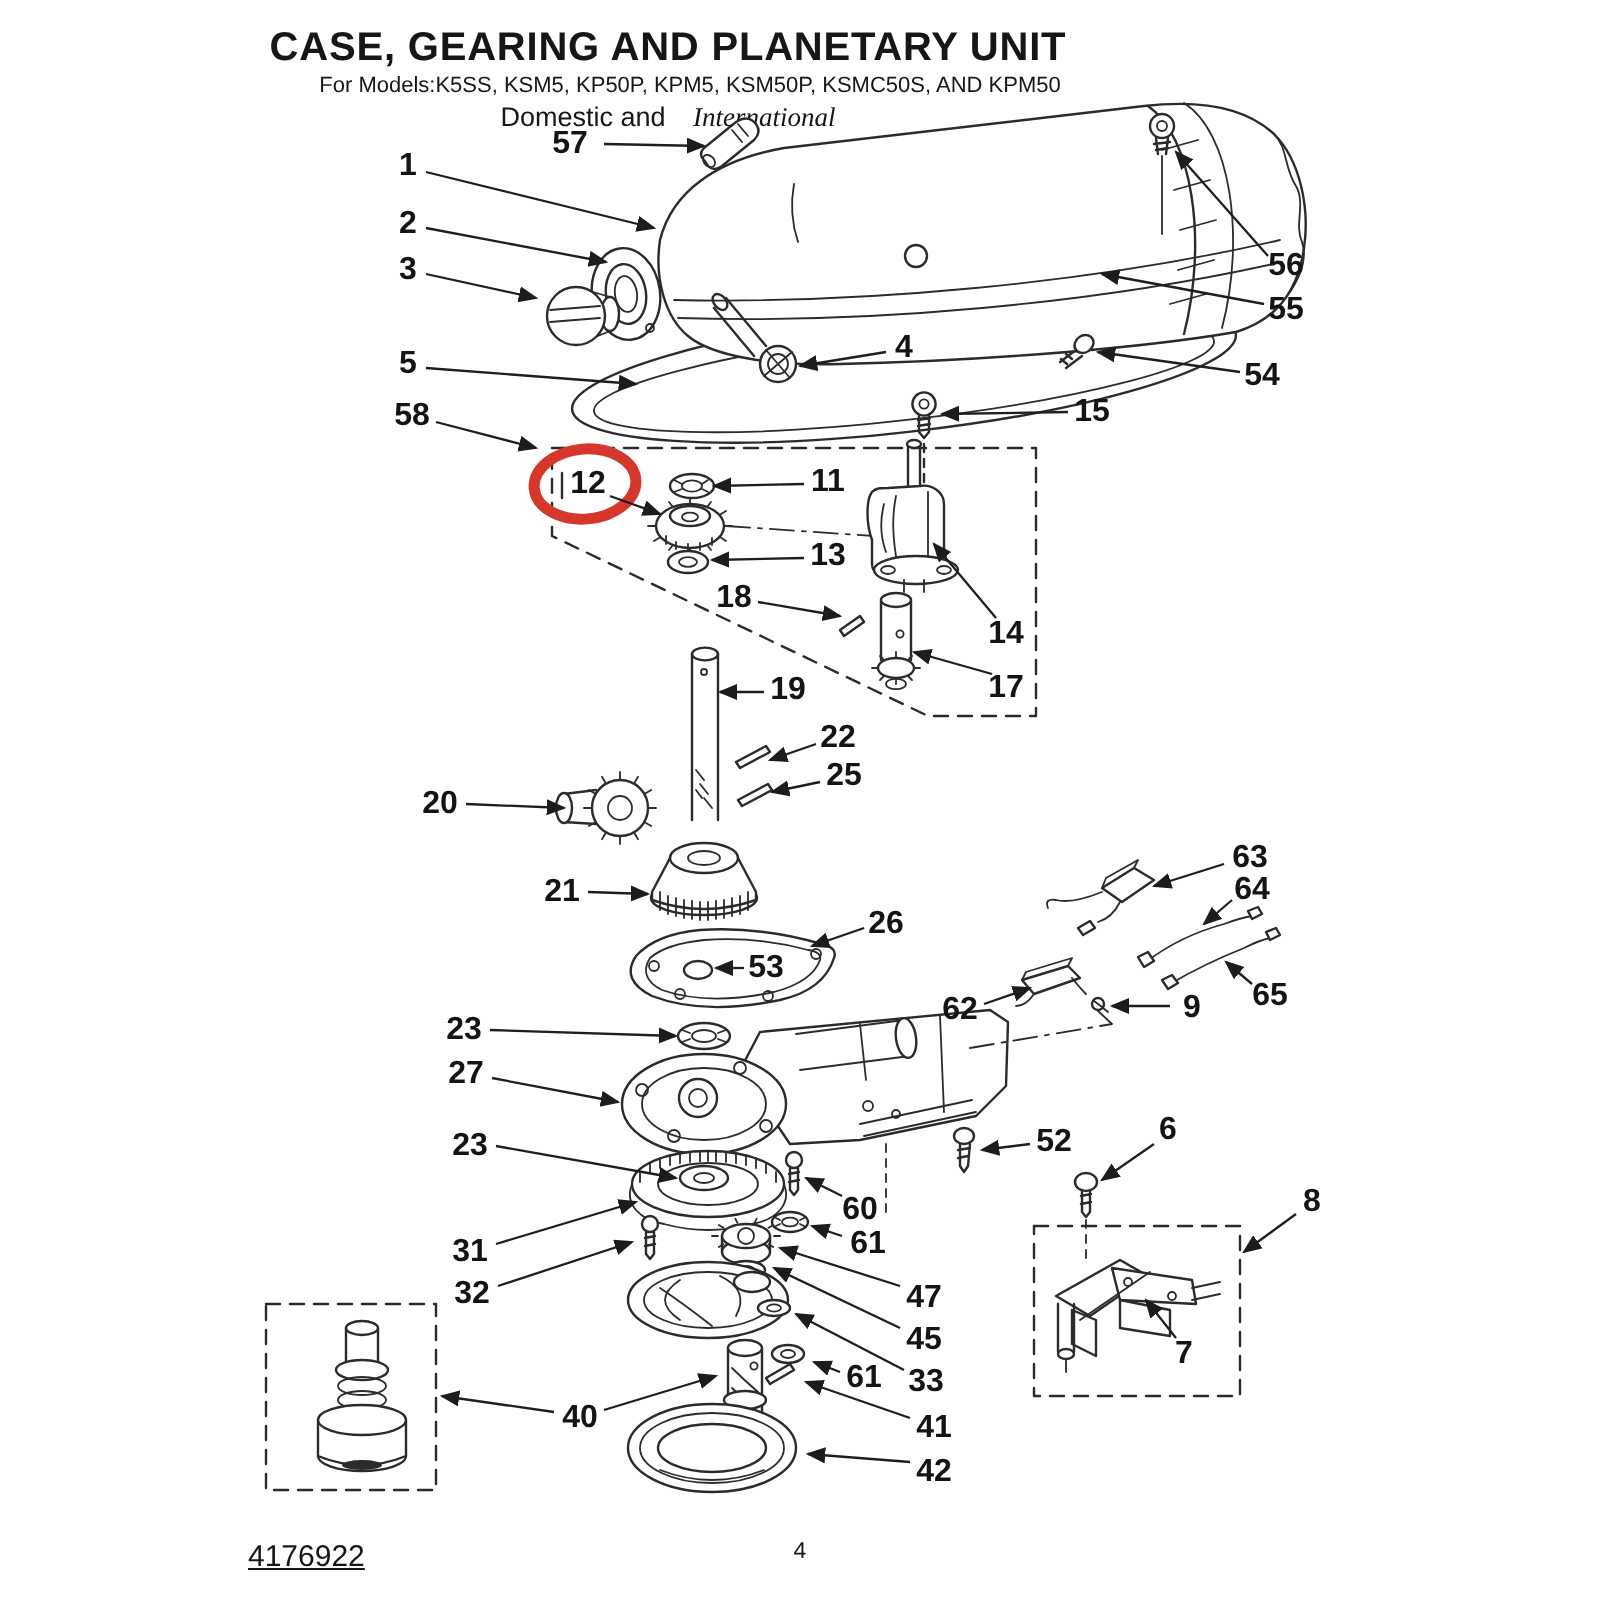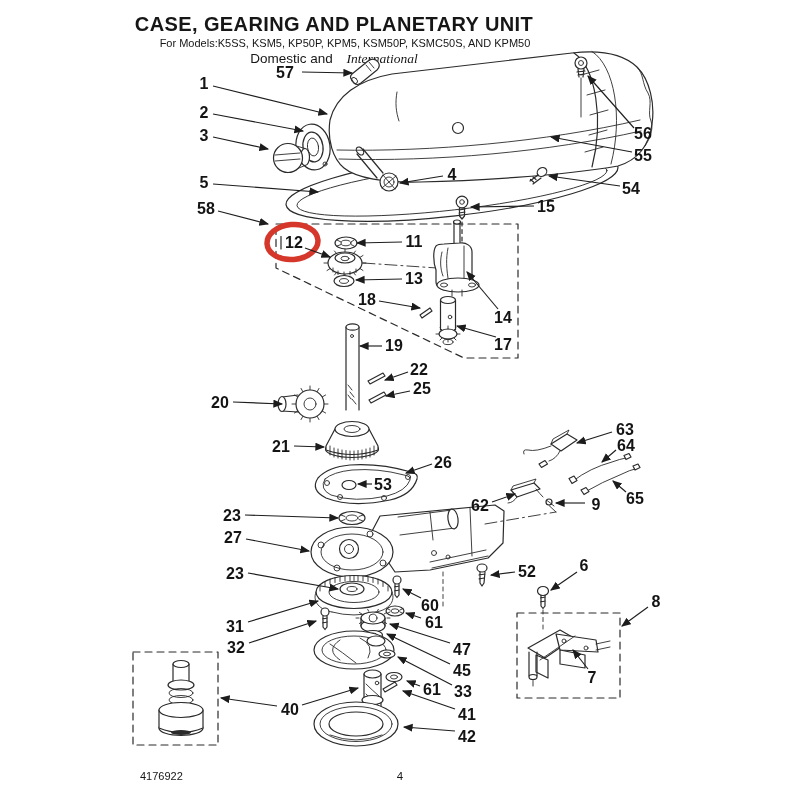--- a/index.html
+++ b/index.html
@@ -4,21 +4,21 @@
 <style>
   html,body{margin:0;padding:0;background:#ffffff;}
   #page{position:relative;width:800px;height:800px;background:#ffffff;overflow:hidden;
         font-family:"Liberation Sans",sans-serif;color:#161616;}
   #hdr{position:absolute;top:13px;left:0;width:668px;text-align:center;line-height:1.15;}
   #title{font-size:20px;font-weight:bold;letter-spacing:.4px;}
   #models{font-size:11px;font-weight:normal;margin-top:1px;padding-left:22px;}
   #market{font-size:13.5px;margin-top:1px;}
   #market .dom{font-family:"Liberation Sans",sans-serif;}
   #market .intl{font-family:"Liberation Serif",serif;font-style:italic;margin-left:10px;text-align:center;}
-  #ftr-doc{position:absolute;left:140px;top:770px;font-size:11px;}
+  #ftr-doc{position:absolute;left:124px;top:770px;font-size:15px;text-decoration:underline;}
   #ftr-page{position:absolute;left:0;top:770px;width:800px;text-align:center;font-size:11.5px;}
   svg{position:absolute;left:0;top:0;}
   .art{fill:none;stroke:#2b2b2b;stroke-width:1.2;stroke-linecap:round;stroke-linejoin:round;}
   .artf{fill:#ffffff;stroke:#2b2b2b;stroke-width:1.2;stroke-linecap:round;stroke-linejoin:round;}
   .thin{stroke-width:.9;}
   .dash{stroke-dasharray:7 5;fill:none;}
   .dash2{stroke-dasharray:4 3.5;fill:none;}
   .dashdot{stroke-dasharray:12 4 2 4;fill:none;}
   .lead{stroke:#1e1e1e;stroke-width:1.15;fill:none;}
   .plabel{font:600 16px "Liberation Sans",sans-serif;fill:#141414;text-anchor:middle;dominant-baseline:central;}

